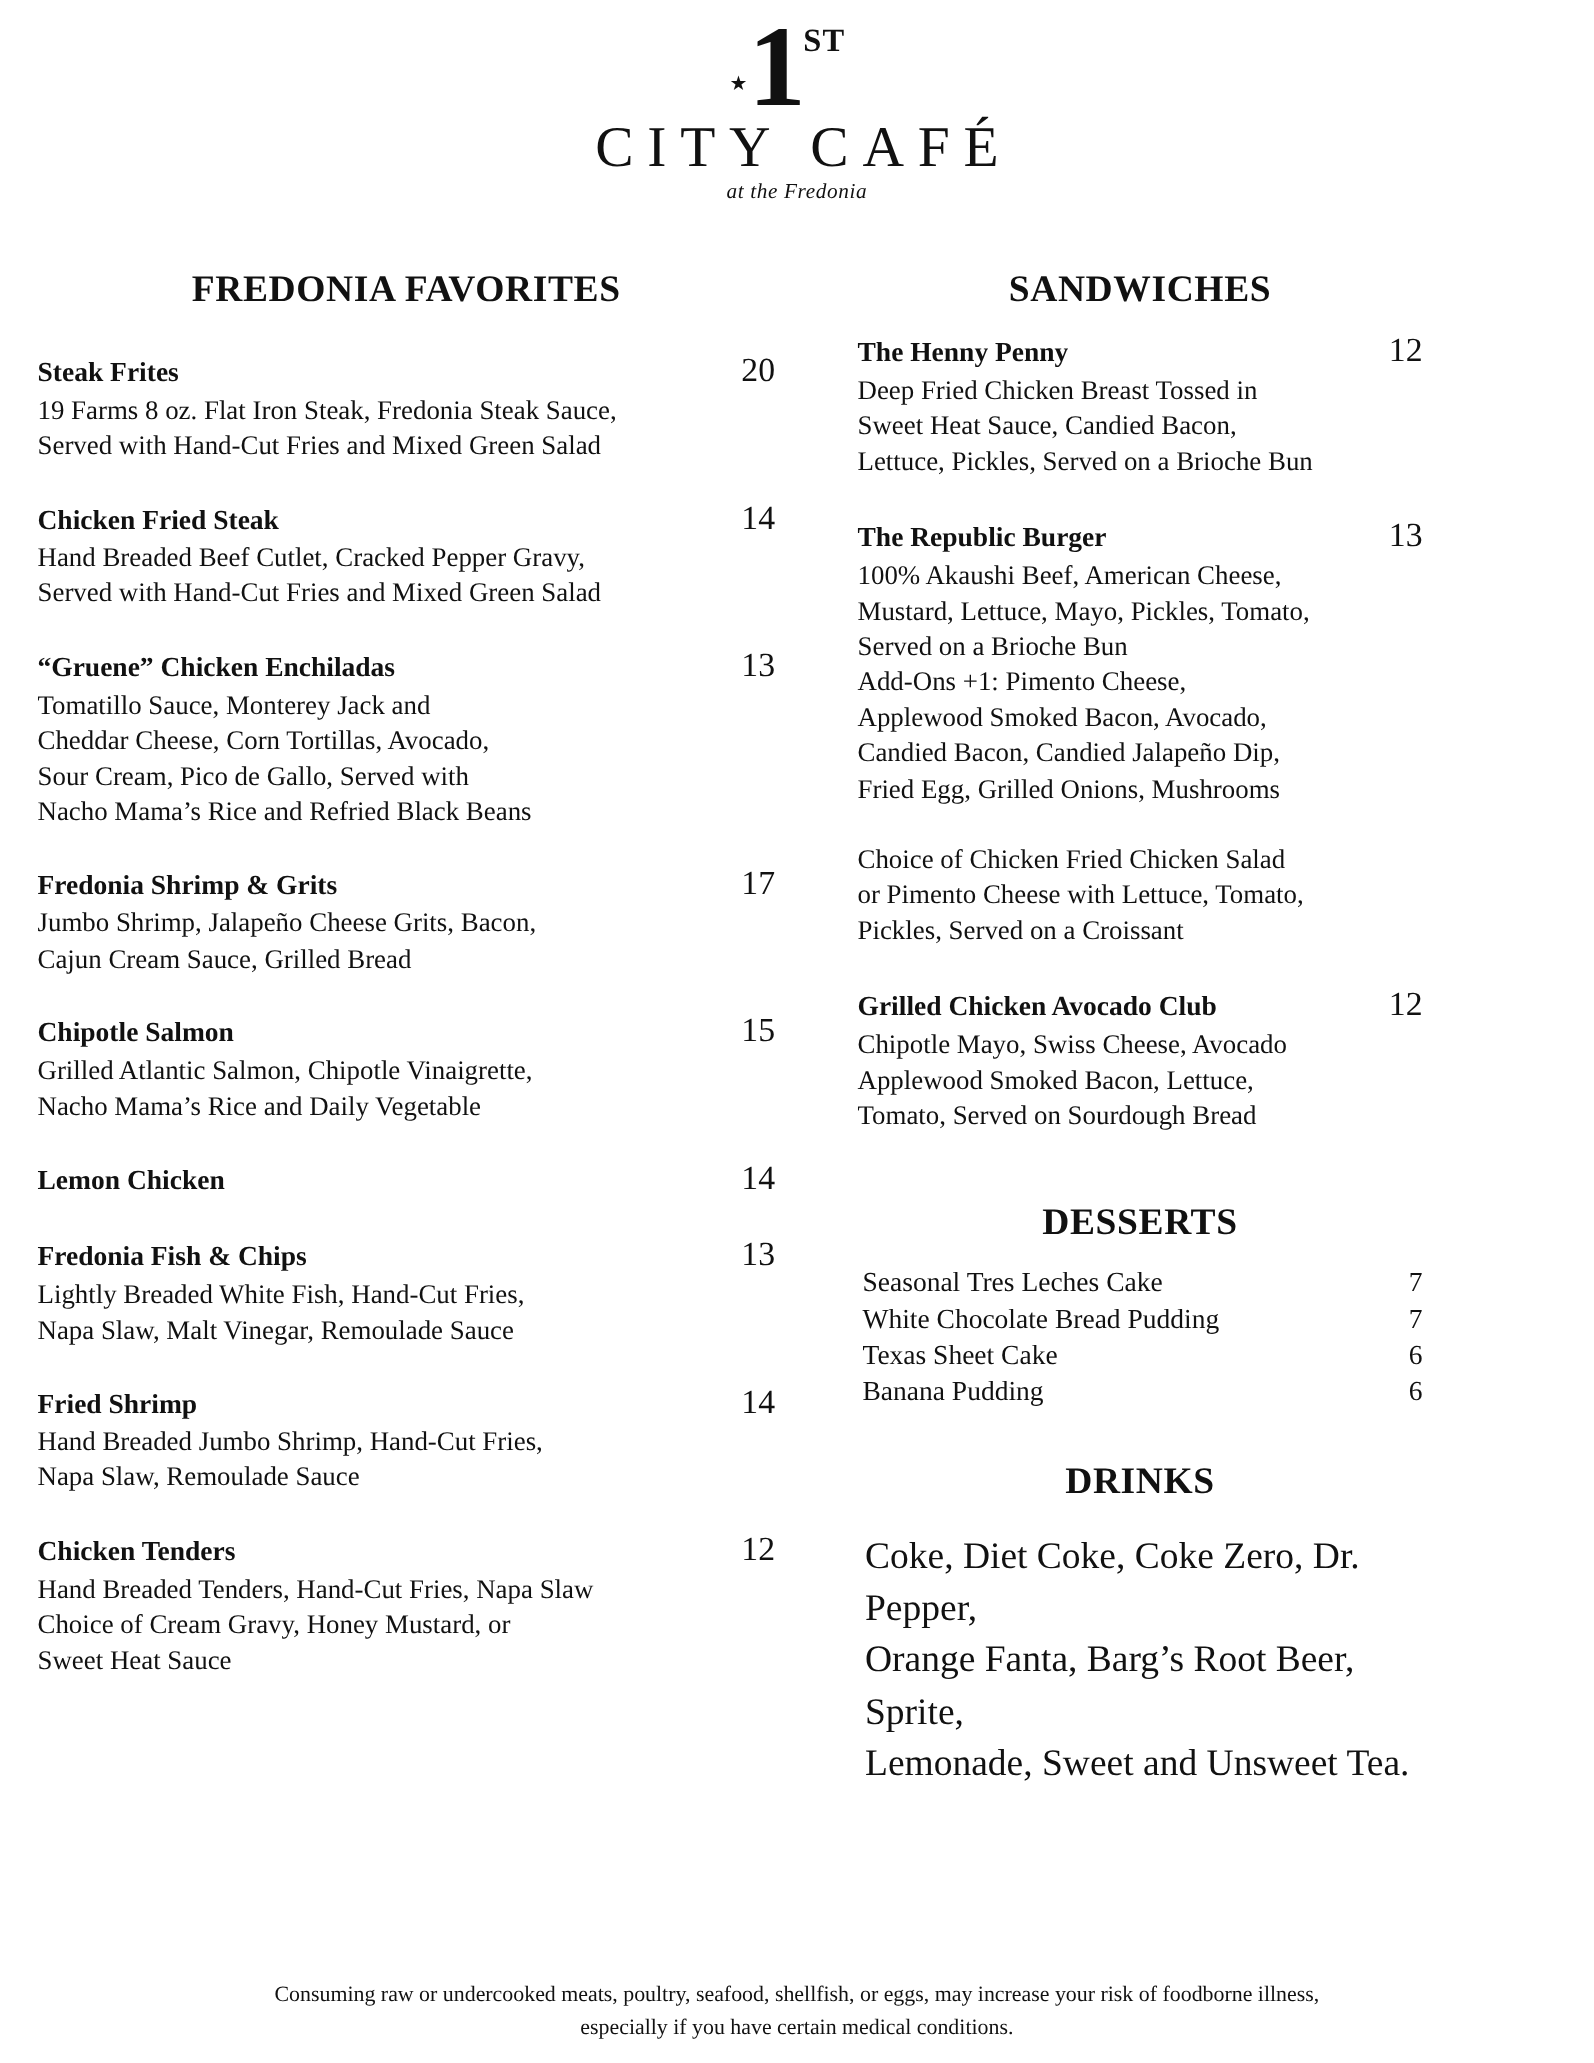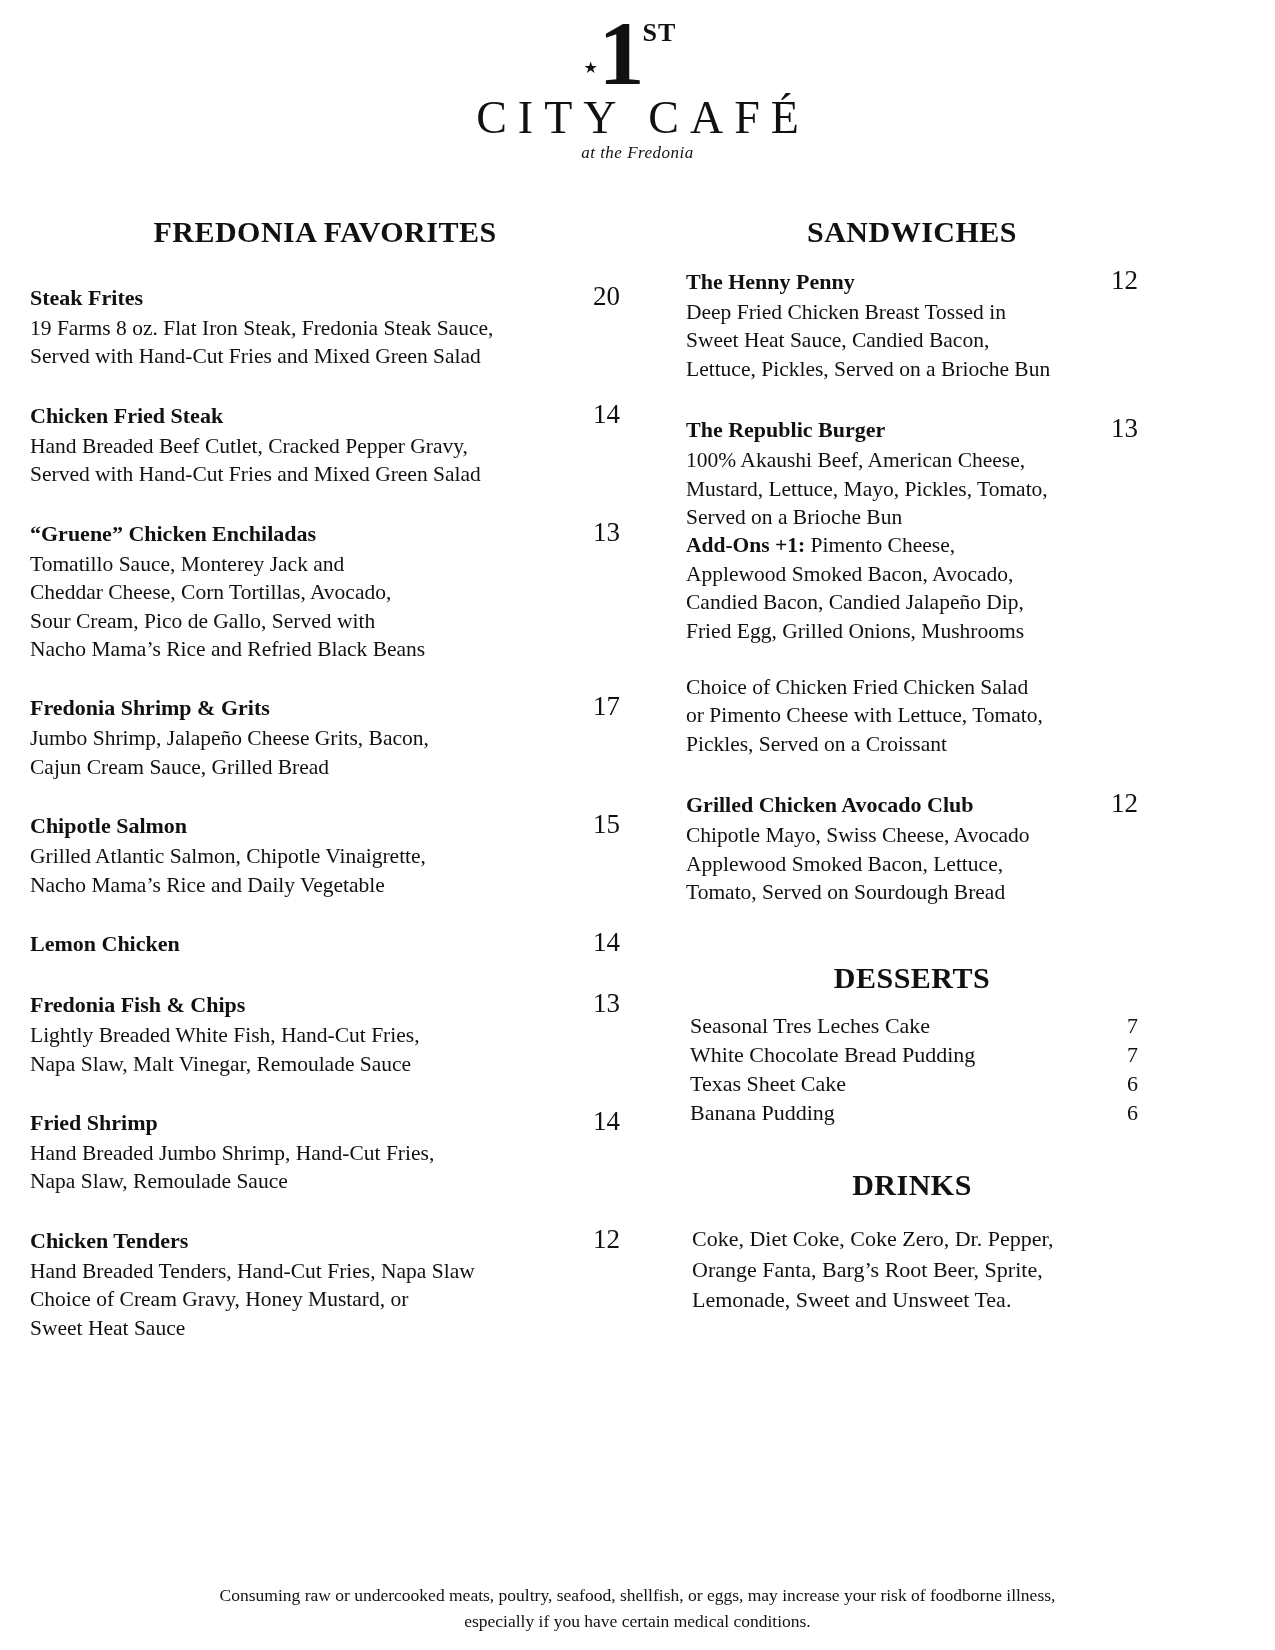--- a/index.html
+++ b/index.html
@@ -35,28 +35,28 @@
   }
   .col-right .section-heading { margin-bottom: 12px; }
   .section-note { text-align: center; font-size: 22px; line-height: 1.3; margin-bottom: 16px; }
 
   .item { margin-bottom: 26px; }
   .col-right .item { margin-bottom: 28px; }
   .item-head { display: flex; justify-content: space-between; align-items: baseline; }
   .item-name { font-size: 22px; font-weight: 700; line-height: 1.3; }
   .item-price { font-size: 27px; font-weight: 400; line-height: 1.3; padding-left: 12px; }
   .item-desc { font-size: 21.5px; line-height: 1.32; white-space: pre-line; }
-  .addons-label { font-weight: 700; }
+  .addons-label { font-weight: 400; }
 
   .desserts-heading { margin-top: 52px !important; margin-bottom: 14px !important; }
   .dessert-row { display: flex; justify-content: space-between; align-items: baseline; font-size: 22px; line-height: 1.32; padding-left: 4px; }
   .dessert-price { padding-left: 12px; }
 
   .drinks-heading { margin-top: 38px !important; margin-bottom: 20px !important; }
-  .drinks-text { font-size: 22px; line-height: 1.38; white-space: pre-line; padding-left: 6px; }
+  .drinks-text { font-size: 30px; line-height: 1.38; white-space: pre-line; padding-left: 6px; }
 
   
   .footer {
     position: absolute; bottom: 16px; left: 0; width: 100%;
     text-align: center; font-size: 17.5px; line-height: 1.45; white-space: pre-line;
   }
 </style>
 </head>
 <body>
 

